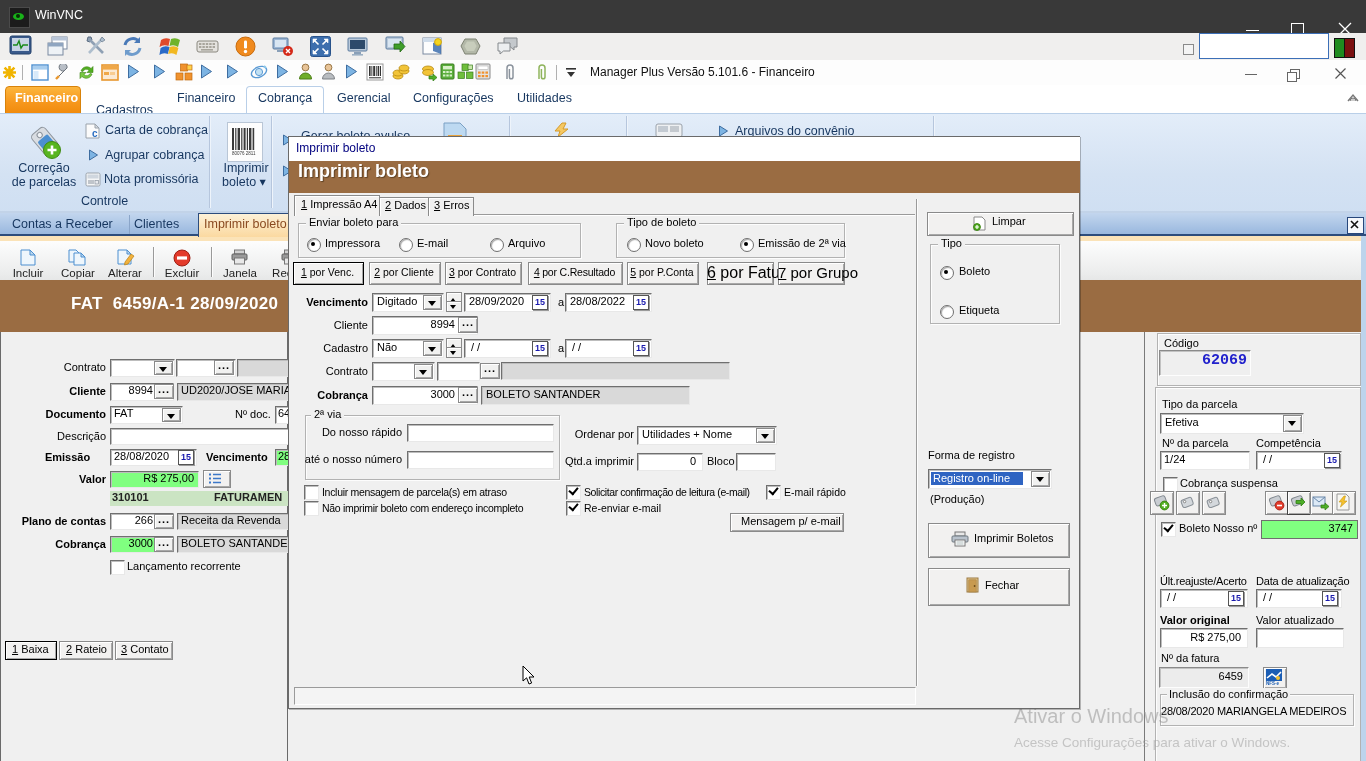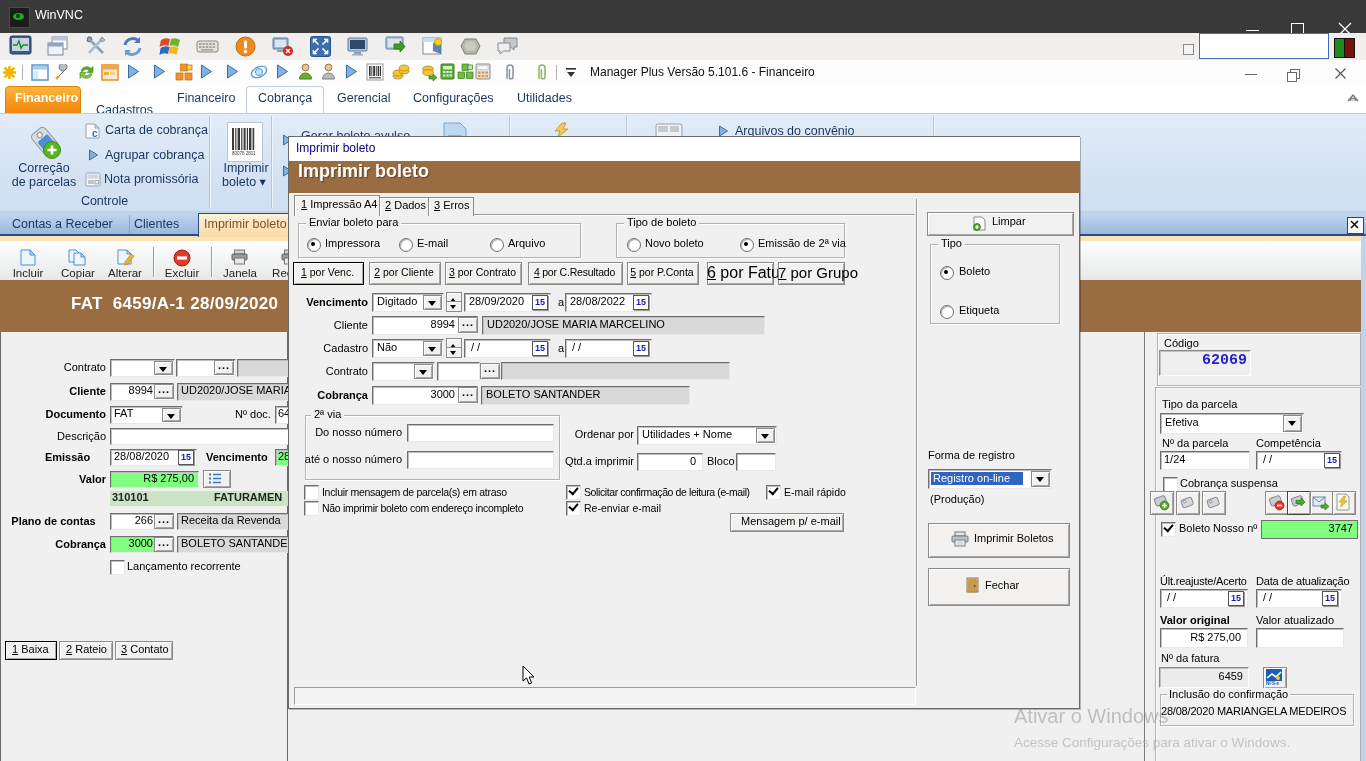--- a/index.html
+++ b/index.html
@@ -482,21 +482,21 @@
         </g>
         <g fill="#3c78c8">
           <rect x="0" y="0.5" width="2" height="2"></rect>
           <rect x="0" y="4.5" width="2" height="2"></rect>
           <rect x="0" y="8.5" width="2" height="2"></rect>
         </g>
       </svg>
   <div class="ab" style="left:109px;top:159px;width:178px;height:15px;background:#cbe4c3"></div>
   <div class="lbl b" style="left:111px;top:159px;color:#222">310101</div>
   <div class="lbl b" style="left:213px;top:159px;color:#222">FATURAMEN</div>
-  <div class="lbl b" style="left:0;top:183px;width:105px;text-align:center">Plano de contas</div>
+  <div class="lbl b" style="left:0;top:183px;width:105px;text-align:right">Plano de contas</div>
   <div class="sunk" style="left:109px;top:181px;width:62px;height:15px">
         <div class="lbl" style="left:0;top:0;width:42px;text-align:right">266</div>
       </div>
   <div class="dots" style="left:153px;top:182px;width:18px;height:13px">...</div>
   <div class="gray" style="left:176px;top:181px;width:111px;height:15px">
         <div class="lbl" style="left:3px;top:0">Receita da Revenda</div>
       </div>
   <div class="lbl b" style="left:0;top:206px;width:105px;text-align:right">Cobrança</div>
   <div class="sunk green" style="left:109px;top:204px;width:62px;height:15px">
         <div class="lbl" style="left:0;top:0;width:42px;text-align:right">3000</div>
@@ -680,23 +680,20 @@
   <div class="sunk" style="left:276px;top:156px;width:85px;height:17px">
         <div class="lbl" style="left:4px;top:1px">28/08/2022</div>
       </div>
   <div class="cal" style="left:344px;top:158px">15</div>
 
   <div class="lbl" style="left:0;top:182px;width:79px;text-align:right">Cliente</div>
   <div class="sunk" style="left:83px;top:179px;width:104px;height:17px">
         <div class="lbl" style="left:0;top:1px;width:82px;text-align:right">8994</div>
       </div>
   <div class="dots" style="left:169px;top:180px;width:18px;height:14px">...</div>
-  <div class="gray" style="left:193px;top:179px;width:281px;height:17px">
-        <div class="lbl" style="left:4px;top:1px">UD2020/JOSE MARIA MARCELINO</div>
-      </div>
 
   <div class="lbl" style="left:0;top:205px;width:79px;text-align:right">Cadastro</div>
   <div class="dd" style="left:83px;top:202px;width:70px;height:17px">
         <div class="lbl" style="left:4px;top:1px">Não</div>
         <div class="ddb"></div>
       </div>
   <div class="spin" style="left:157px;top:201px">
         <div class="up"></div>
         <div class="dn"></div>
       </div>
@@ -722,21 +719,21 @@
   <div class="sunk" style="left:83px;top:249px;width:104px;height:17px">
         <div class="lbl" style="left:0;top:1px;width:82px;text-align:right">3000</div>
       </div>
   <div class="dots" style="left:169px;top:250px;width:18px;height:14px">...</div>
   <div class="gray" style="left:192px;top:249px;width:207px;height:17px">
         <div class="lbl" style="left:4px;top:1px">BOLETO SANTANDER</div>
       </div>
 
   <div class="grp" style="left:16px;top:278px;width:253px;height:63px"></div>
   <div class="lbl" style="left:22px;top:271px;background:#f0f0f0;padding:0 3px">2ª via</div>
-  <div class="lbl" style="left:0;top:289px;width:113px;text-align:right">Do nosso número</div>
+  <div class="lbl" style="left:0;top:289px;width:113px;text-align:right">Do nosso rápido</div>
   <div class="sunk" style="left:118px;top:287px;width:145px;height:16px"></div>
   <div class="lbl" style="left:0;top:316px;width:113px;text-align:right">até o nosso número</div>
   <div class="sunk" style="left:118px;top:314px;width:145px;height:16px"></div>
 
   <div class="lbl" style="left:245px;top:291px;width:100px;text-align:right">Ordenar por</div>
   <div class="dd" style="left:348px;top:289px;width:138px;height:17px">
         <div class="lbl" style="left:4px;top:1px">Utilidades + Nome</div>
         <div class="ddb"></div>
       </div>
   <div class="lbl" style="left:245px;top:318px;width:100px;text-align:right">Qtd.a imprimir</div>

